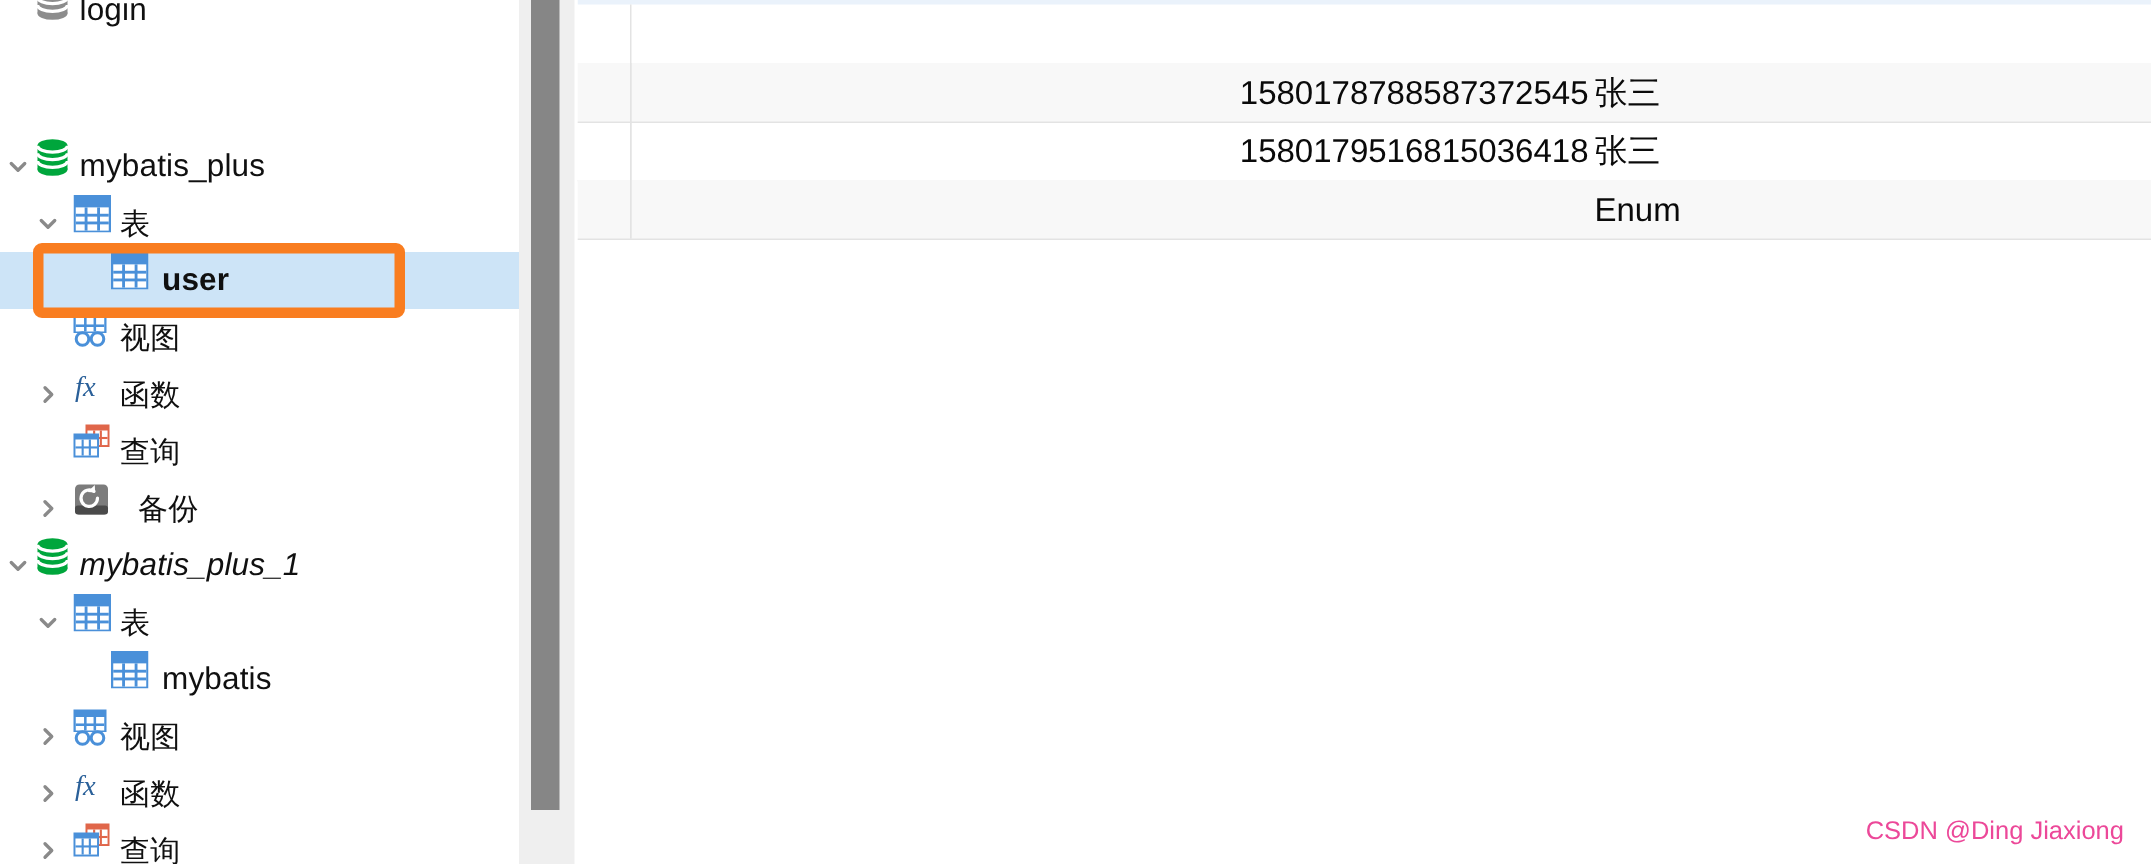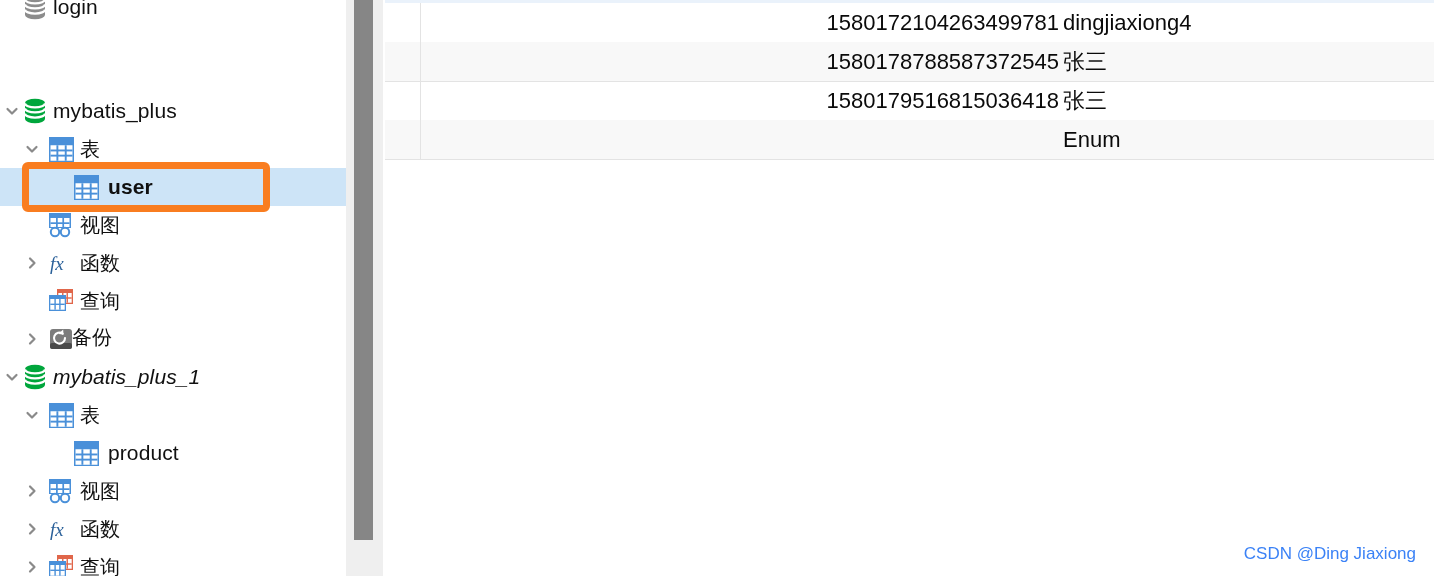--- a/index.html
+++ b/index.html
@@ -22,21 +22,21 @@
   }
   .tree-row.sel{background:#cde4f7;}
   .twisty{
     position:absolute;width:20px;height:38px;
     display:flex;align-items:center;justify-content:center;
     color:#8a8a8a;font-size:15px;line-height:1;
   }
   .twisty svg{display:block;}
   .node-icon{
     position:absolute;width:26px;height:38px;
-    display:flex;align-items:center;justify-content:center;
+    display:flex;justify-content:center;
   }
   .node-label{
     position:absolute;font-size:21px;color:#101010;
     line-height:38px;letter-spacing:.1px;
   }
   .node-label.cjk{font-family:"DejaVu Sans","Liberation Sans",sans-serif;font-size:20px;}
 
   
   #sb-track{
     position:absolute;left:346px;top:0;width:38px;height:576px;
@@ -76,21 +76,21 @@
   
   #annot{
     position:absolute;left:22px;top:162px;width:248px;height:50px;
     border:7px solid #f97d20;border-radius:6px;box-sizing:border-box;
     pointer-events:none;
   }
 
   
   #watermark{
     position:absolute;right:18px;bottom:12px;
-    font-size:17px;color:#3b82f6;white-space:nowrap;
+    font-size:17px;color:#ec4899;white-space:nowrap;
     font-family:"Liberation Sans","DejaVu Sans",sans-serif;
   }
 </style>
 </head>
 <body>
 
 <div id="app">
 
   <div id="sidebar">
       <div class="tree-row" style="top: -12px;">
@@ -206,21 +206,21 @@
           </svg>
         </span>
         <span class="node-icon" style="left: 48px;">
           <svg width="26" height="26" viewBox="0 0 26 26" style="display: block;">
             <rect x="2" y="3" width="22" height="20" rx="3" fill="#7c7c7c"></rect>
             <rect x="2" y="17" width="22" height="6" rx="2" fill="#4a4a4a"></rect>
             <path d="M17 12 a5.5 5.5 0 1 1 -2.3 -4.4" fill="none" stroke="#ffffff" stroke-width="2.1" stroke-linecap="round"></path>
             <path d="M15.2 3.4 L15.4 8.4 L10.4 8.0 Z" fill="#ffffff"></path>
           </svg>
         </span>
-        <span class="node-label cjk" style="left: 72px; font-family: Liberation Mono, monospace;">备份</span>
+        <span class="node-label cjk" style="left: 92px;">备份</span>
       </div>
       <div class="tree-row" style="top: 358px;">
         <span class="twisty" style="left: 2px;">
           <svg width="16" height="16" viewBox="0 0 16 16" style="display: block;">
             <path fill="none" stroke="#8a8a8a" stroke-width="2.2" stroke-linecap="round" stroke-linejoin="round" d="M3.5 6 L8 10.5 L12.5 6"></path>
           </svg>
         </span>
         <span class="node-icon" style="left: 22px;">
           <svg width="24" height="26" viewBox="0 0 24 26" style="display: block;">
             <ellipse cx="12" cy="5" rx="10" ry="4.2" fill="#00a63c"></ellipse>
@@ -255,21 +255,21 @@
         <span class="node-icon" style="left: 73px;">
           <svg width="25" height="25" viewBox="0 0 25 25" style="display: block;">
             <rect x="0" y="0" width="25" height="25" fill="#4a90d9"></rect>
             <rect x="1.5" y="8.25" width="22" height="15.5" fill="#ffffff"></rect>
             <rect x="7.433333333333334" y="8.25" width="1.9" height="15.5" fill="#4a90d9"></rect>
             <rect x="15.766666666666667" y="8.25" width="1.9" height="15.5" fill="#4a90d9"></rect>
             <rect x="1.5" y="12.516666666666667" width="22" height="1.9" fill="#4a90d9"></rect>
             <rect x="1.5" y="17.683333333333337" width="22" height="1.9" fill="#4a90d9"></rect>
           </svg>
         </span>
-        <span class="node-label" style="left: 108px;">product</span>
+        <span class="node-label" style="left: 108px;">mybatis</span>
       </div>
       <div class="tree-row" style="top: 472px;">
         <span class="twisty" style="left: 22px;">
           <svg width="16" height="16" viewBox="0 0 16 16" style="display: block;">
             <path fill="none" stroke="#8a8a8a" stroke-width="2.2" stroke-linecap="round" stroke-linejoin="round" d="M6 3.5 L10.5 8 L6 12.5"></path>
           </svg>
         </span>
         <span class="node-icon" style="left: 48px;">
           <svg width="26" height="26" viewBox="0 0 26 26" style="display: block;">
             <rect x="1" y="1" width="22" height="15" fill="#4a90d9"></rect>
@@ -319,25 +319,20 @@
         <span class="node-label cjk" style="left: 80px;">查询</span>
       </div>
     </div>
 
   <div id="sb-track"></div>
   <div id="sb-thumb"></div>
   <div id="sb-divider"></div>
 
   <div id="grid">
     <div id="grid-topstrip"></div>
-  <div class="grow" style="top: 3px;">
-        <div class="gcell c-rowhdr"></div>
-        <div class="gcell c-id num">1580172104263499781</div>
-        <div class="gcell c-name">dingjiaxiong4</div>
-      </div>
       <div class="grow alt" style="top: 42px;">
         <div class="gcell c-rowhdr"></div>
         <div class="gcell c-id num">1580178788587372545</div>
         <div class="gcell c-name">张三</div>
       </div>
       <div class="grow" style="top: 81px;">
         <div class="gcell c-rowhdr"></div>
         <div class="gcell c-id num">1580179516815036418</div>
         <div class="gcell c-name">张三</div>
       </div>

